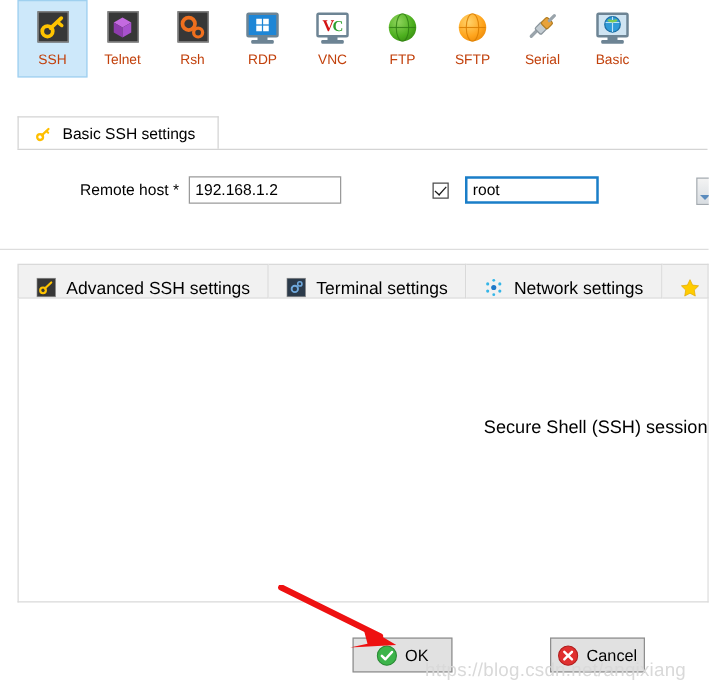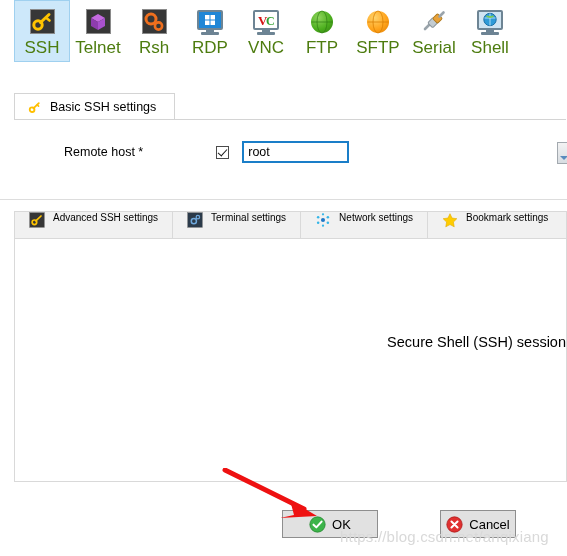--- a/index.html
+++ b/index.html
@@ -44,23 +44,23 @@
   .session-type.selected {
     background: #cde8fa;
     border: 1px solid #9fd0ef;
   }
   .session-type .st-icon {
     width: 28px; height: 28px;
     position: relative;
     margin-bottom: 5px;
   }
   .session-type .st-label {
-    font-size: 17px;
+    font-size: 11px;
     line-height: 14px;
-    color: #4d7c0f;
+    color: #c2410c;
     white-space: nowrap;
   }
 
   
   .icon-dark-tile {
     position: absolute; left: 2px; top: 1px;
     width: 25px; height: 25px;
     background: #373737;
     border: 1px solid #8a8a8a;
     box-sizing: border-box;
@@ -216,24 +216,24 @@
     width: 553px;
     display: flex;
     align-items: stretch;
   }
   .tab-btn {
     height: 28px;
     background: #f1f1f1;
     border: 1px solid #d9d9d9;
     border-left: none;
     display: flex;
-    align-items: flex-start;
+    align-items: flex-end;
     padding: 0 14px;
     box-sizing: border-box;
-    font-size: 10px;
+    font-size: 14px;
     white-space: nowrap;
     cursor: default;
   }
   .tab-btn:first-child { border-left: 1px solid #d9d9d9; }
   .tab-btn .tab-icon { margin-right: 8px; display: inline-flex; }
   #settings-content {
     position: absolute;
     left: 0; top: 28px;
     width: 553px;
     height: 243px;
@@ -258,21 +258,21 @@
     background: #e1e1e1;
     border: 1px solid #8e8e8e;
     box-sizing: border-box;
     display: flex;
     align-items: center;
     justify-content: center;
     font-size: 13px;
     color: #000;
     cursor: default;
   }
-  #ok-button { left: 282px; top: 510px; width: 96px; }
+  #ok-button { left: 282px; top: 510px; width: 80px; }
   #cancel-button { left: 440px; top: 510px; width: 76px; }
   .btn-icon { margin-right: 6px; display: inline-flex; }
 
   
   #annotation-arrow {
     position: absolute;
     left: 222px; top: 468px;
     width: 110px; height: 55px;
     pointer-events: none;
   }
@@ -395,21 +395,21 @@
     <span class="st-icon">
       <span class="icon-monitor" style="background:#cfe4f2;"></span>
       <span class="icon-monitor-stand"></span>
       <span class="icon-monitor-base"></span>
       <svg width="28" height="28" viewBox="0 0 28 28" style="position:absolute;left:0;top:0;">
         <circle cx="14" cy="11.5" r="6.2" fill="#2f9bd8" stroke="#1b6fa5" stroke-width="1"></circle>
         <path d="M8.5 10 L19.5 10 M14 5.4 L14 17.6" stroke="#bde3f7" stroke-width="0.9"></path>
         <path d="M10.5 8 q3.5 2 7 0" stroke="#7ccb53" stroke-width="2" fill="none"></path>
       </svg>
     </span>
-    <span class="st-label">Shell</span>
+    <span class="st-label">Basic</span>
   </div>
 </div>
 
 <div id="basic-panel">
 
   <div class="tab-strip-top">
     <div class="tab-top">
       <span class="tab-icon">
         <svg width="15" height="15" viewBox="0 0 28 28">
           <circle cx="9.5" cy="18" r="4.4" fill="none" stroke="#ffbf00" stroke-width="3.4"></circle>
@@ -419,20 +419,21 @@
       </span>
       <span>Basic SSH settings</span>
     </div>
   </div>
 
   <div class="panel-body">
     <div id="basic-row">
 
       <span class="field-label" style="margin-left:46px;">Remote host *</span>
 
+      <input class="text-input" style="width: 122px; margin-left: 8px;" value="192.168.1.2">
 
       <span class="checkbox-box checked" style="margin-left:73px;"></span>
 
 
       <input class="text-input focused" style="width: 107px; margin-left: 13px;" value="root">
     </div>
   </div>
 </div>
 
 <div id="spinner-stub">

